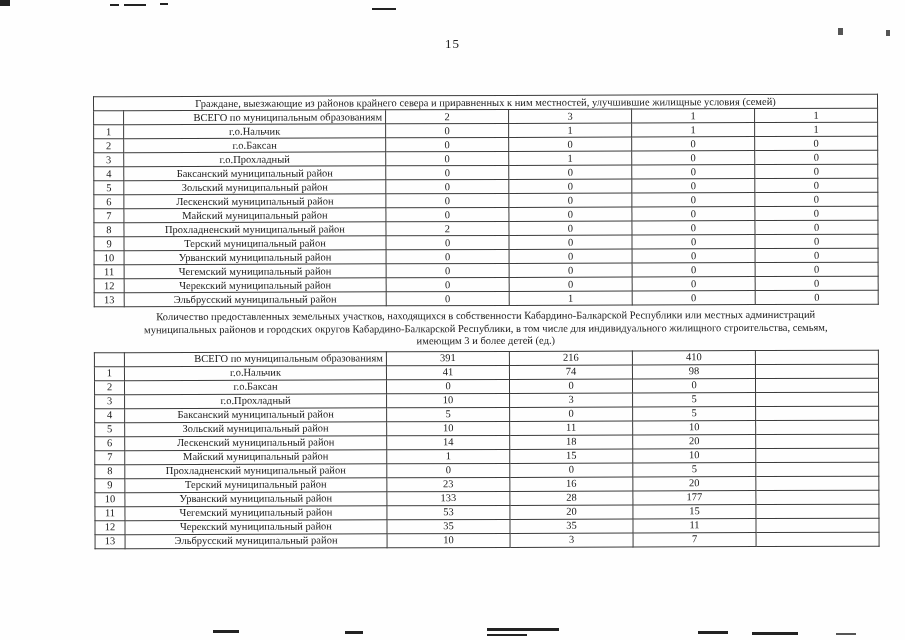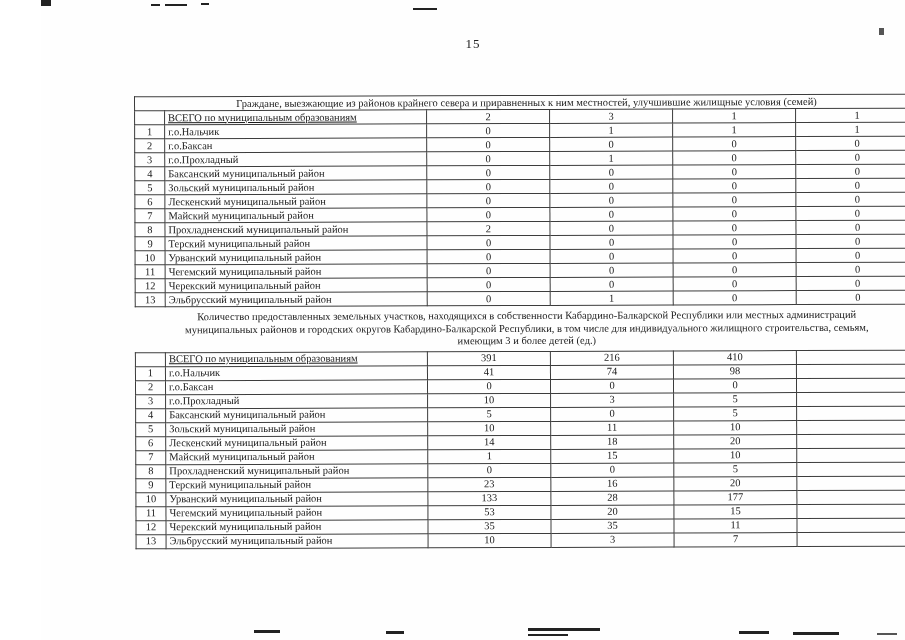--- a/index.html
+++ b/index.html
@@ -2,42 +2,42 @@
 <html><head>
 <meta charset="utf-8">
 <style>
   html,body{margin:0;padding:0;}
   body{
     width:905px;height:640px;overflow:hidden;position:relative;
     background:#ffffff;
     font-family:"Liberation Serif","DejaVu Serif",serif;
     color:#1c1c1c;
   }
-  .page{position:absolute;inset:0;background:#fefefe;margin-left:41px;}
+  .page{position:absolute;inset:0;background:#fefefe;}
   .page-number{
     position:absolute;top:36px;left:0;right:0;text-align:center;
     font-size:13px;letter-spacing:1px;color:#222;
   }
   .scan{
     position:absolute;left:93px;top:95px;width:784px;
     transform:rotate(-0.2deg);transform-origin:50% 0;
   }
   table.doc{
     border-collapse:collapse;table-layout:fixed;width:784px;
     font-size:10.5px;color:#1a1a1a;
   }
   table.doc td{
     border:1px solid #3c3c3c;
     height:13px;line-height:12px;
     padding:0 3px;overflow:hidden;white-space:nowrap;
   }
   td.c-title{text-align:center;font-size:10.5px;}
   td.c-num{text-align:center;}
-  td.c-name{text-align:left;padding-left:6px;}
-  td.c-total{text-align:left;text-decoration:underline;}
+  td.c-name{text-align:center;padding-left:6px;}
+  td.c-total{text-align:right;}
   td.c-val{text-align:center;}
   .caption2{
     width:784px;margin:4px 0 3px 0;text-align:center;
     font-size:10.5px;line-height:12.5px;color:#1a1a1a;
     padding:0 30px;box-sizing:border-box;
   }
   
   .art{position:absolute;background:#222;}
   .art-light{position:absolute;background:#555;}
 </style>

